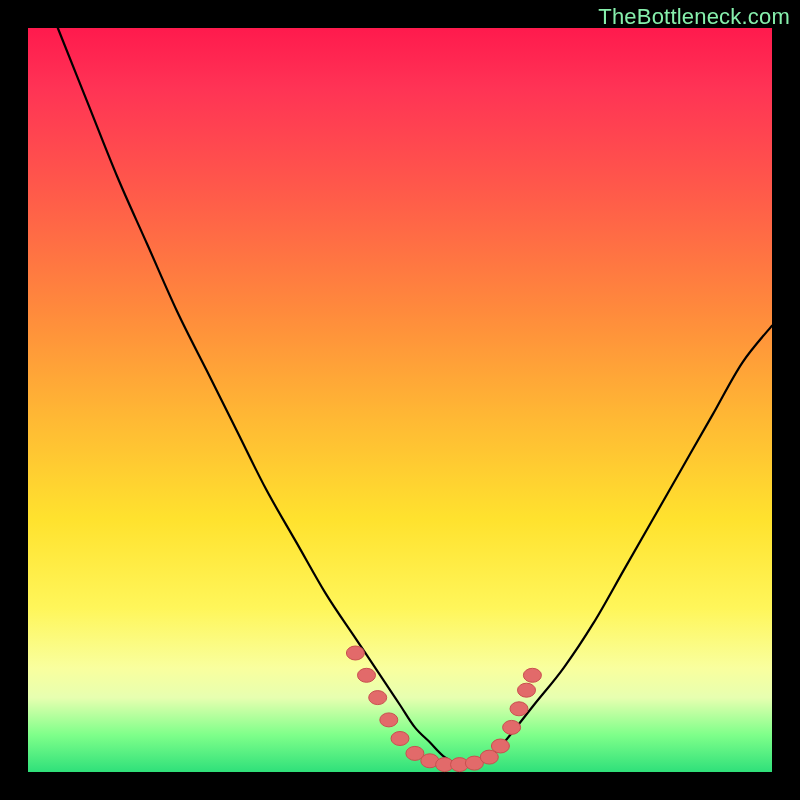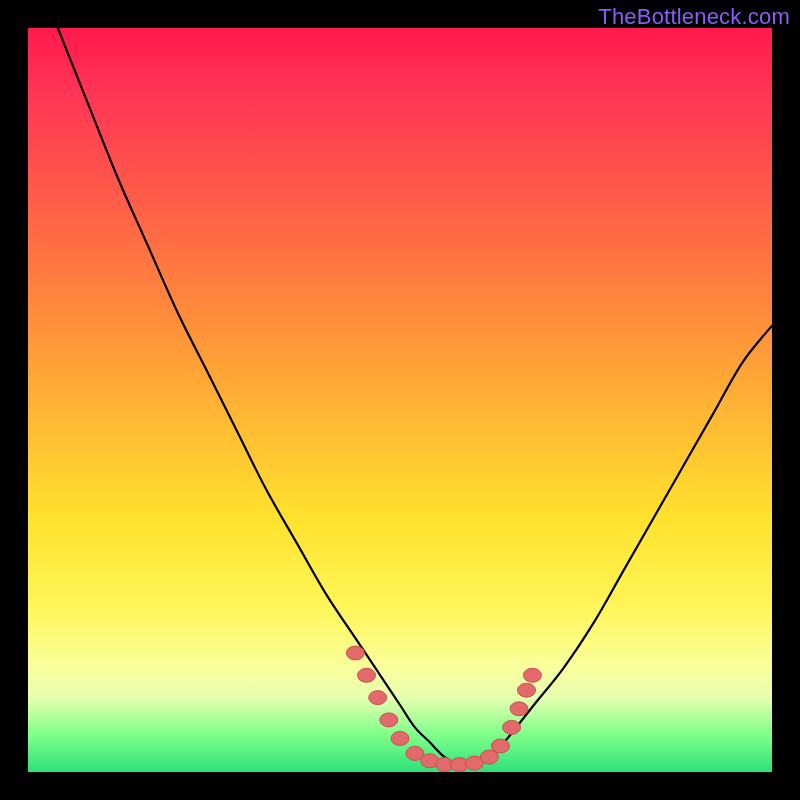--- a/index.html
+++ b/index.html
@@ -37,21 +37,21 @@
       #f9ff9e 86%,
       #e7ffb0 90%,
       #7fff8a 95%,
       #2fe07a 100%
     );
   }
   .watermark {
     position: absolute;
     top: 4px;
     right: 10px;
-    color: #8b5cf6;
+    color: #86efac;
     font-size: 22px;
     font-weight: 500;
     letter-spacing: 0.2px;
     user-select: none;
   }
   svg.overlay {
     position: absolute;
     left: 0;
     top: 0;
   }

